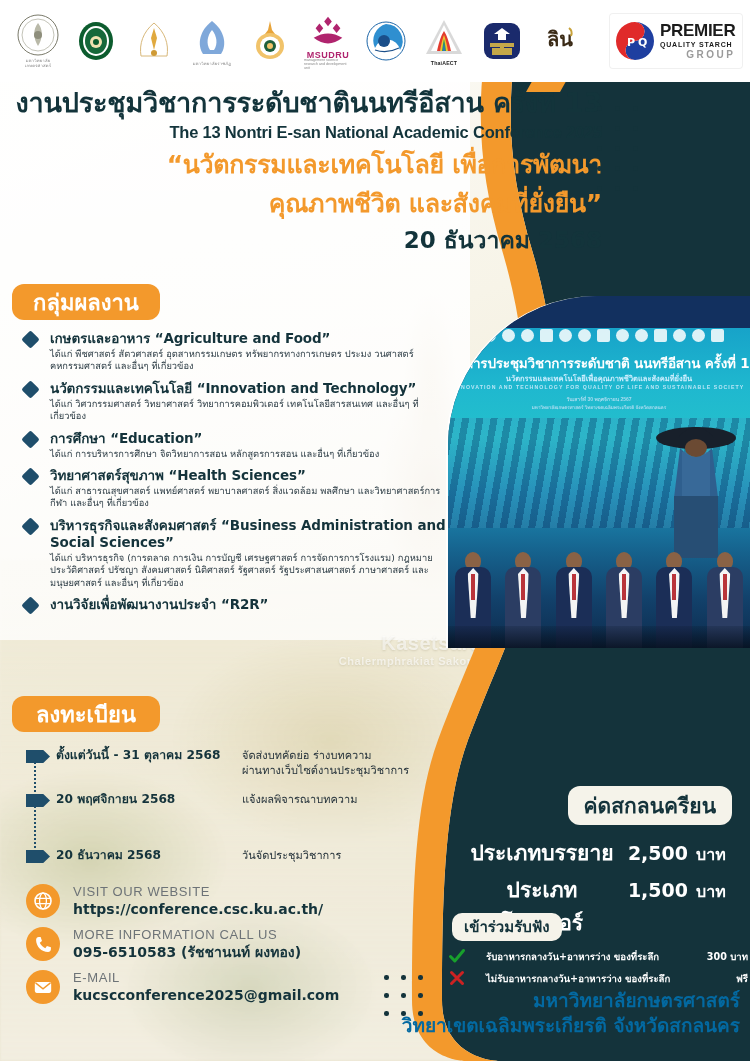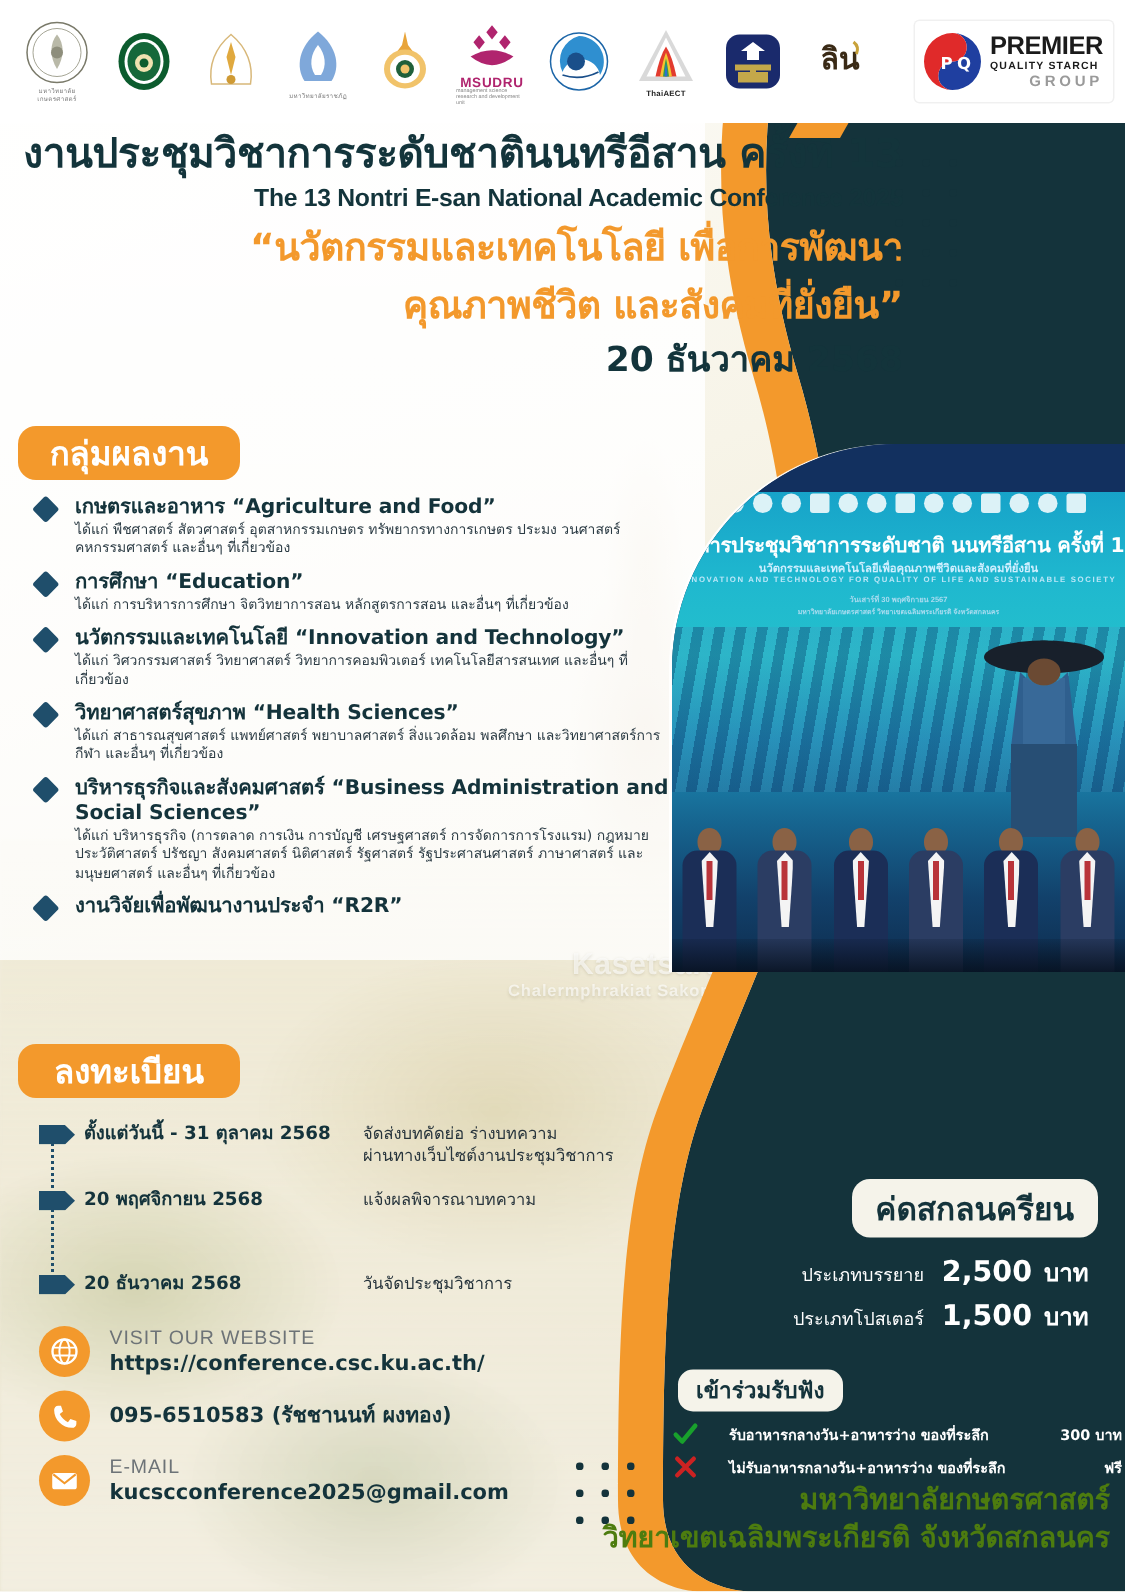--- a/index.html
+++ b/index.html
@@ -239,21 +239,21 @@
 
   
   .fee-title{
     position:absolute; right:18px; top:786px; z-index:24;
     background:#f5f3ea; color:#14333b; border-radius:12px;
     padding:3px 16px; font-size:21px; font-weight:800;
     font-family:"DejaVu Sans","Liberation Sans",sans-serif;
   }
   .fee-rows{position:absolute; right:18px; top:836px; width:300px; z-index:24; color:#ffffff;}
   .fee-row{display:flex; align-items:baseline; justify-content:flex-end; gap:8px; margin-bottom:4px;}
-  .fee-label{font-size:12px; font-weight:400; flex:1; text-align:right; padding-left:36px;
+  .fee-label{font-size:21px; font-weight:700; flex:1; text-align:center; padding-left:36px;
     font-family:"DejaVu Sans","Liberation Sans",sans-serif;}
   .fee-amt{font-size:19px; font-weight:800; width:64px; text-align:right;
     font-family:"DejaVu Sans","Liberation Sans",sans-serif;}
   .fee-unit{font-size:16px; font-weight:700; width:36px; text-align:left;
     font-family:"DejaVu Sans","Liberation Sans",sans-serif;}
 
   .join-pill{
     position:absolute; left:452px; top:913px; z-index:24;
     background:#f5f3ea; color:#14333b; border-radius:10px;
     padding:2px 12px; font-size:15px; font-weight:800;
@@ -262,21 +262,21 @@
   .join-rows{position:absolute; left:448px; top:947px; width:300px; z-index:24; color:#ffffff;}
   .join-row{display:flex; align-items:center; gap:20px; margin-bottom:4px;}
   .join-row .gly{width:18px;height:18px;flex:none;}
   .join-txt{font-size:9.6px; font-weight:700; flex:1;
     font-family:"DejaVu Sans","Liberation Sans",sans-serif;}
   .join-price{font-size:9.6px; font-weight:800; white-space:nowrap;
     font-family:"DejaVu Sans","Liberation Sans",sans-serif;}
 
   .uni{
     position:absolute; right:10px; top:988px; width:420px; z-index:24;
-    text-align:right; color:#4d7c0f; font-weight:800;
+    text-align:right; color:#0369a1; font-weight:800;
     font-family:"DejaVu Sans","Liberation Sans",sans-serif;
   }
   .uni .u1{font-size:19px; line-height:25px;}
   .uni .u2{font-size:19px; line-height:25px;}
 </style>
 </head>
 <body>
 
 <div id="poster">
 
@@ -540,27 +540,27 @@
   <div class="pill pill-groups">กลุ่มผลงาน</div>
 
   <div class="topics">
     <div class="topic">
       <span class="diamond"></span>
       <h3>เกษตรและอาหาร “Agriculture and Food”</h3>
       <p>ได้แก่ พืชศาสตร์ สัตวศาสตร์ อุตสาหกรรมเกษตร ทรัพยากรทางการเกษตร ประมง วนศาสตร์ คหกรรมศาสตร์ และอื่นๆ ที่เกี่ยวข้อง</p>
     </div>
     <div class="topic">
       <span class="diamond"></span>
+      <h3>นวัตกรรมและเทคโนโลยี “Innovation and Technology”</h3>
+      <p>ได้แก่ วิศวกรรมศาสตร์ วิทยาศาสตร์ วิทยาการคอมพิวเตอร์ เทคโนโลยีสารสนเทศ และอื่นๆ ที่เกี่ยวข้อง</p>
+    </div>
+    <div class="topic">
+      <span class="diamond"></span>
       <h3>การศึกษา “Education”</h3>
       <p>ได้แก่ การบริหารการศึกษา จิตวิทยาการสอน หลักสูตรการสอน และอื่นๆ ที่เกี่ยวข้อง</p>
-    </div>
-    <div class="topic">
-      <span class="diamond"></span>
-      <h3>นวัตกรรมและเทคโนโลยี “Innovation and Technology”</h3>
-      <p>ได้แก่ วิศวกรรมศาสตร์ วิทยาศาสตร์ วิทยาการคอมพิวเตอร์ เทคโนโลยีสารสนเทศ และอื่นๆ ที่เกี่ยวข้อง</p>
     </div>
     <div class="topic">
       <span class="diamond"></span>
       <h3>วิทยาศาสตร์สุขภาพ “Health Sciences”</h3>
       <p>ได้แก่ สาธารณสุขศาสตร์ แพทย์ศาสตร์ พยาบาลศาสตร์ สิ่งแวดล้อม พลศึกษา และวิทยาศาสตร์การกีฬา และอื่นๆ ที่เกี่ยวข้อง</p>
     </div>
     <div class="topic">
       <span class="diamond"></span>
       <h3>บริหารธุรกิจและสังคมศาสตร์ “Business Administration and Social Sciences”</h3>
       <p>ได้แก่ บริหารธุรกิจ (การตลาด การเงิน การบัญชี เศรษฐศาสตร์ การจัดการการโรงแรม) กฎหมาย ประวัติศาสตร์ ปรัชญา สังคมศาสตร์ นิติศาสตร์ รัฐศาสตร์ รัฐประศาสนศาสตร์ ภาษาศาสตร์ และมนุษยศาสตร์ และอื่นๆ ที่เกี่ยวข้อง</p>
@@ -614,20 +614,21 @@
       </div>
     </div>
 
     <div class="contact">
       <span class="cicon">
         <svg width="19" height="19" viewBox="0 0 20 20">
             <path d="M5 2.2 C3.4 2.2 2.2 3.6 2.2 5.2 C2.2 12 8 17.8 14.8 17.8 C16.4 17.8 17.8 16.6 17.8 15 L17.8 13 L13.6 11.6 L11.9 13.9 C9.6 12.8 7.2 10.4 6.1 8.1 L8.4 6.4 L7 2.2 Z" fill="#fff"></path>
           </svg>
       </span>
       <div class="ctext">
+        <div class="lbl">MORE INFORMATION CALL US</div>
         <div class="val">095-6510583 (รัชชานนท์ ผงทอง)</div>
       </div>
     </div>
 
     <div class="contact">
       <span class="cicon">
         <svg width="20" height="20" viewBox="0 0 22 22">
             <rect x="2" y="5.5" width="18" height="12" rx="2" fill="#fff"></rect>
             <path d="M2.8 6.5 L11 13 L19.2 6.5" fill="none" stroke="#f3992c" stroke-width="1.5"></path>
           </svg>

